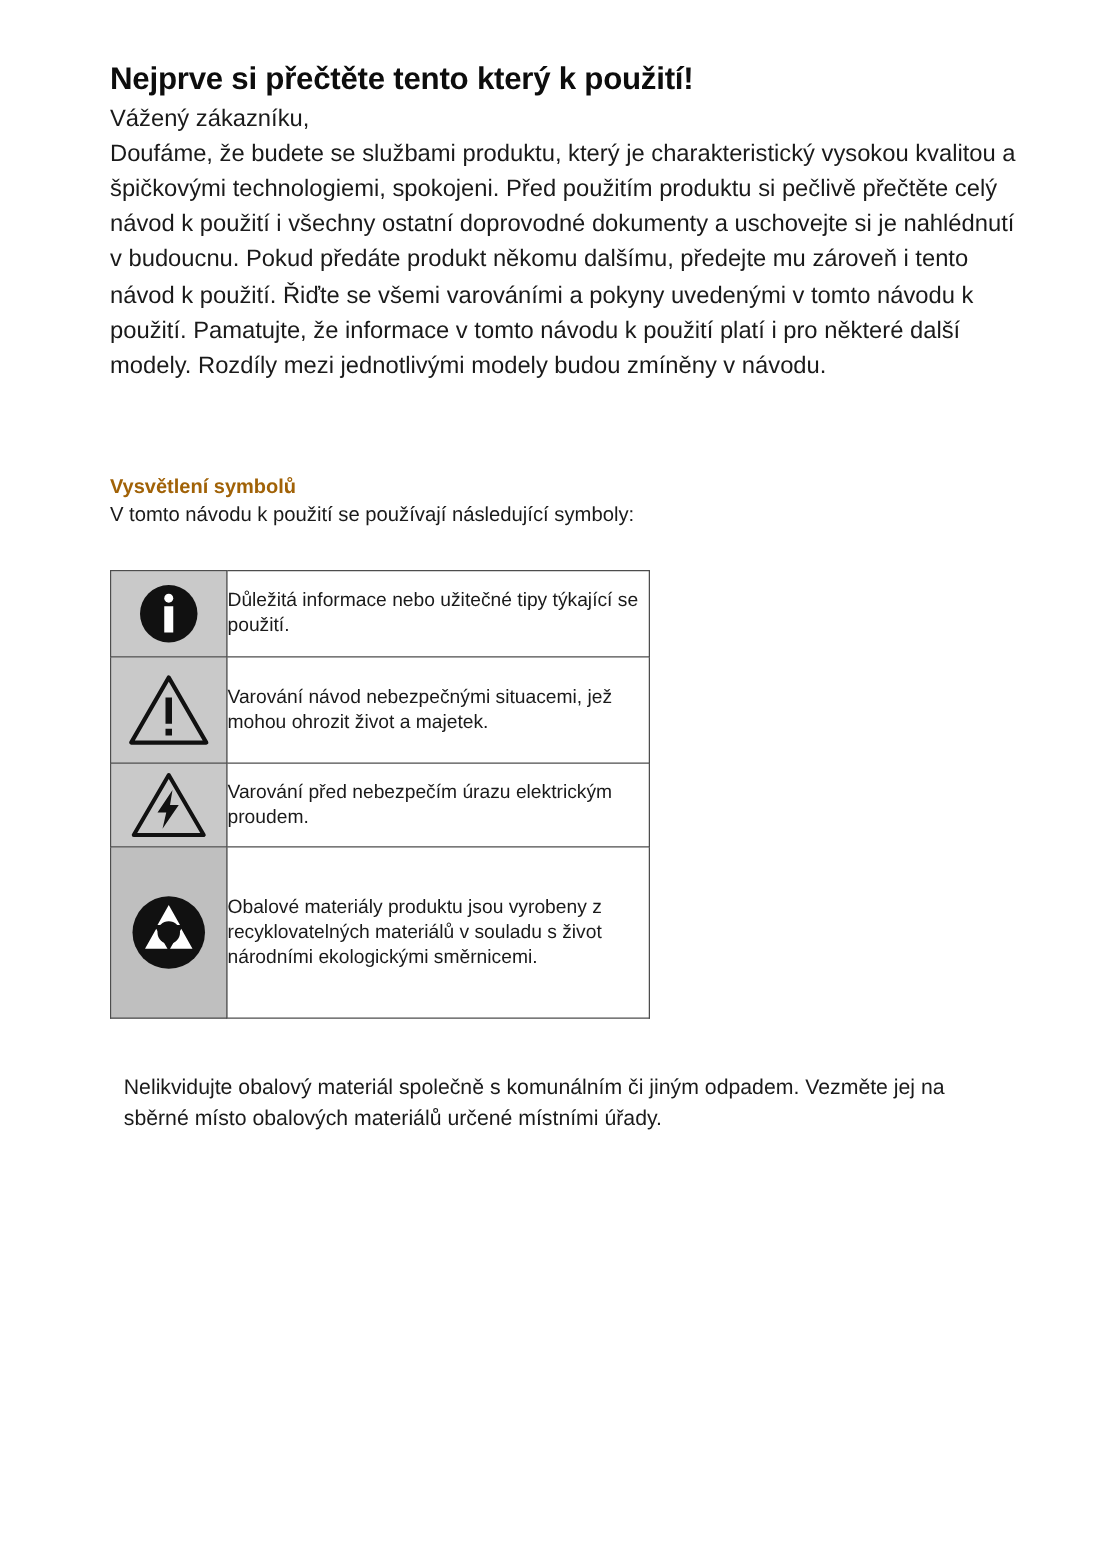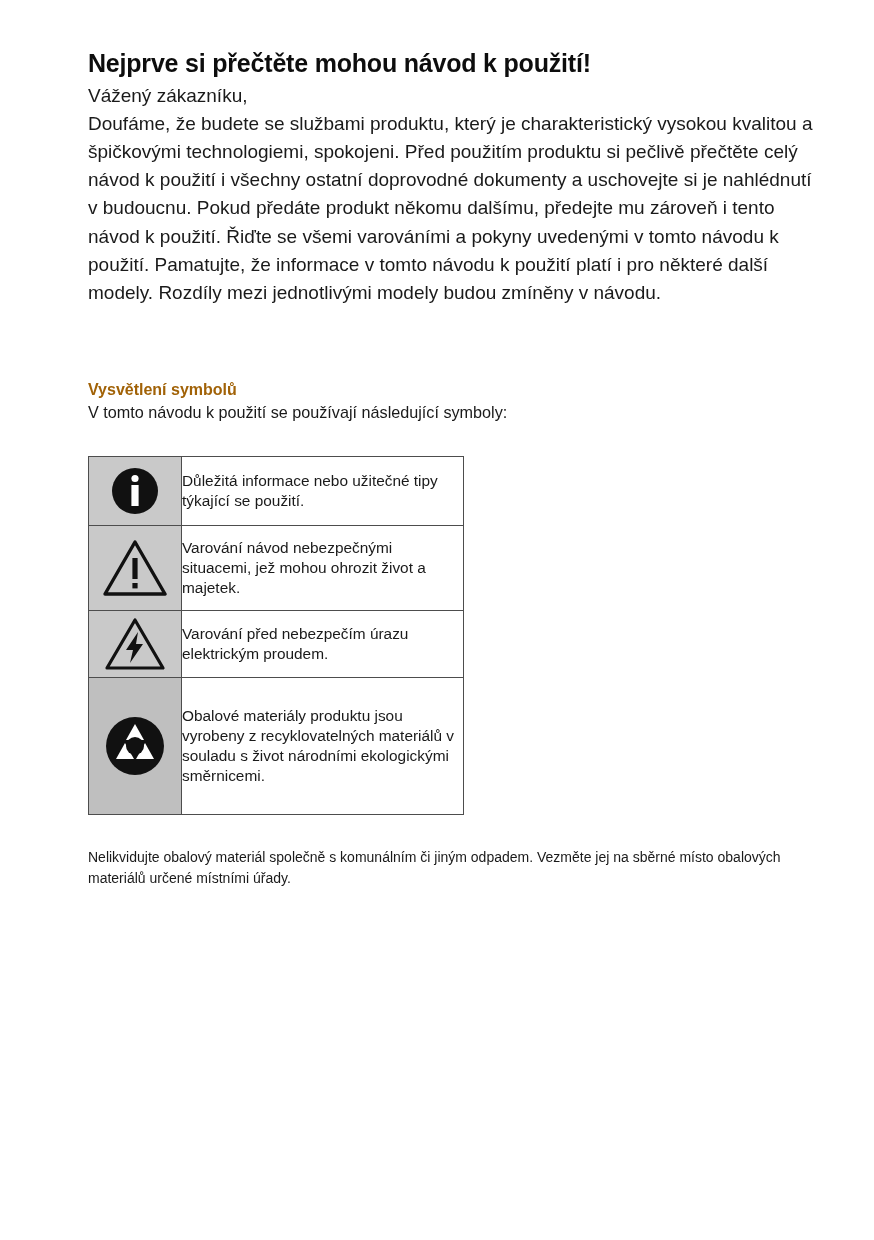--- a/index.html
+++ b/index.html
@@ -53,21 +53,21 @@
     margin: 0;
   }
   .spacer-lg {
     height: 74px;
   }
   .spacer-md {
     height: 32px;
   }
   .symbol-table {
     border-collapse: collapse;
-    width: 376px;
+    width: 432px;
     table-layout: fixed;
   }
   .symbol-table td {
     border: 1px solid #4d4d4d;
     padding: 0;
     vertical-align: middle;
   }
   .sym-cell {
     width: 92px;
     background: #c9c9c9;
@@ -88,32 +88,32 @@
     color: #1a1a1a;
   }
   .row-info .sym-box { height: 68px; }
   .row-warn .sym-box { height: 84px; }
   .row-elec .sym-box { height: 66px; }
   .row-recy .sym-box { height: 136px; }
 
   .row-recy .sym-cell { background: #bfbfbf; }
 
   .footnote {
-    font-size: 14px;
+    font-size: 17px;
     line-height: 1.45;
     max-width: 740px;
-    margin: 0;
+    margin: 11px;
   }
 </style>
 </head>
 <body>
 
 <div class="page">
 
-  <h1 class="title">Nejprve si přečtěte mohou návod k použití!</h1>
+  <h1 class="title">Nejprve si přečtěte tento který k použití!</h1>
 
   <div class="intro">
     <p class="salutation">Vážený zákazníku,</p>
     <p>Doufáme, že budete se službami produktu, který je charakteristický vysokou kvalitou a špičkovými technologiemi, spokojeni. Před použitím produktu si pečlivě přečtěte celý návod k použití i všechny ostatní doprovodné dokumenty a uschovejte si je nahlédnutí v budoucnu. Pokud předáte produkt někomu dalšímu, předejte mu zároveň i tento návod k použití. Řiďte se všemi varováními a pokyny uvedenými v tomto návodu k použití. Pamatujte, že informace v tomto návodu k použití platí i pro některé další modely. Rozdíly mezi jednotlivými modely budou zmíněny v návodu.</p>
   </div>
 
   <div class="spacer-lg"></div>
 
   <h2 class="section-head">Vysvětlení symbolů</h2>
   <p class="section-sub">V tomto návodu k použití se používají následující symboly:</p>

